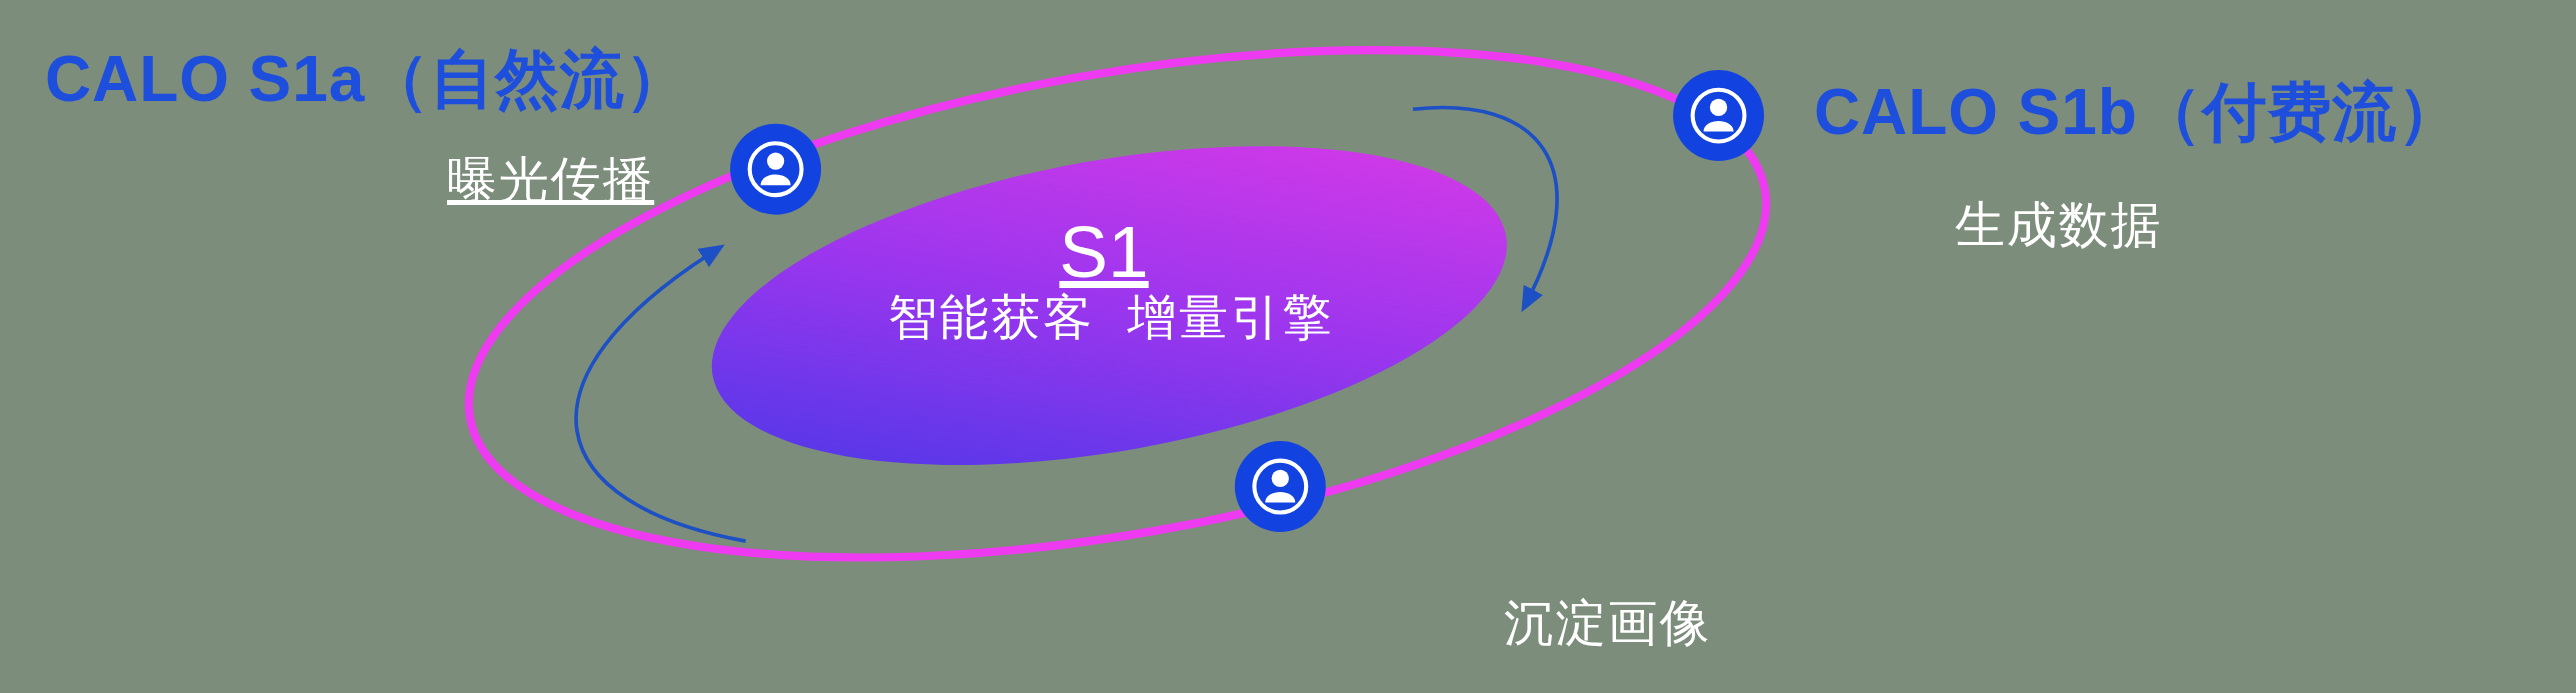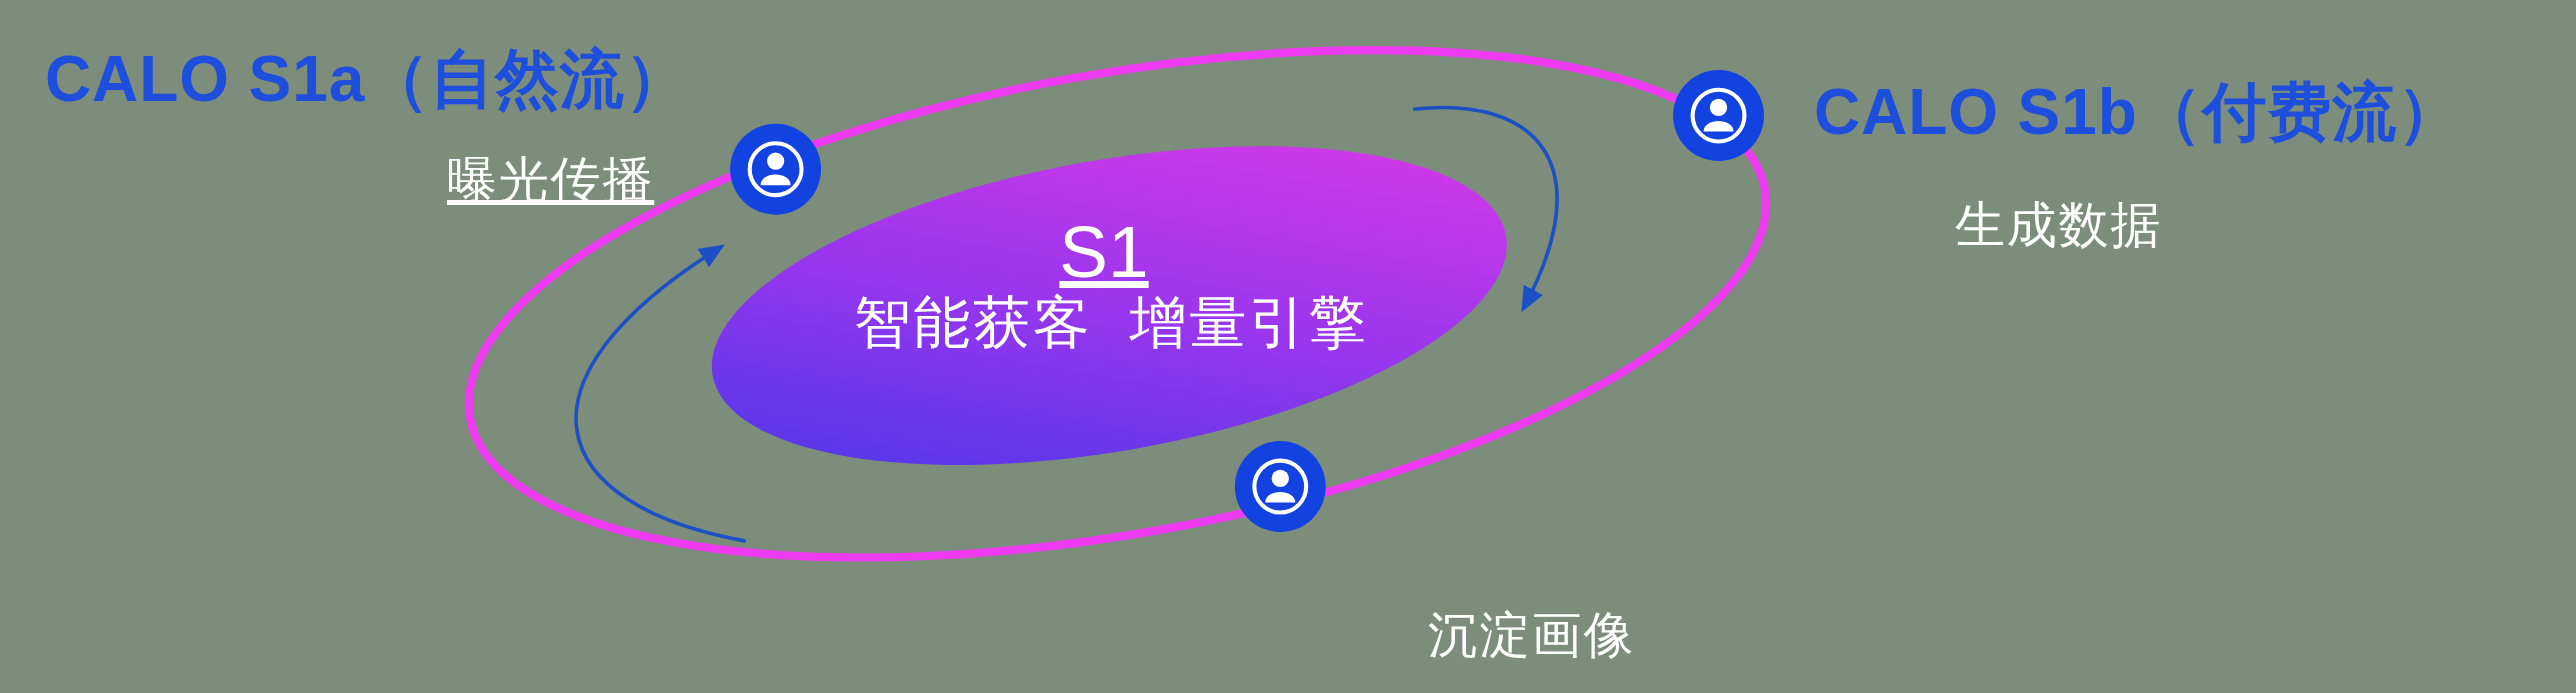--- a/index.html
+++ b/index.html
@@ -49,33 +49,33 @@
   .core-title{
     color:var(--text-white);
     font-size:73px;
     font-weight:500;
     transform:translateX(-50%);
     text-align:center;
     text-decoration:underline;
   }
   .core-subtitle{
     color:var(--text-white);
-    font-size:57px;
+    font-size:49px;
     font-weight:400;
     letter-spacing:2.7px;
     transform:translateX(-50%);
     text-align:center;
   }
   
   .pos-s1a-label{left:45px;top:44px;}
   .pos-s1a-sub{left:447px;top:153px;text-decoration:underline;}
   .pos-s1b-label{left:1814px;top:77px;}
   .pos-s1b-sub{left:1955px;top:198px;}
   .pos-s1c-label{left:1373px;top:486px;}
-  .pos-s1c-sub{left:1428px;top:596px;margin-top:12px;}
+  .pos-s1c-sub{left:1504px;top:596px;}
   .pos-core-title{left:1104px;top:212px;}
   .pos-core-subtitle{left:1111px;top:291px;}
 </style>
 </head>
 <body>
 
 <div class="stage">
 
   <svg width="2576" height="694" viewBox="0 0 2833 763">
     <defs>

